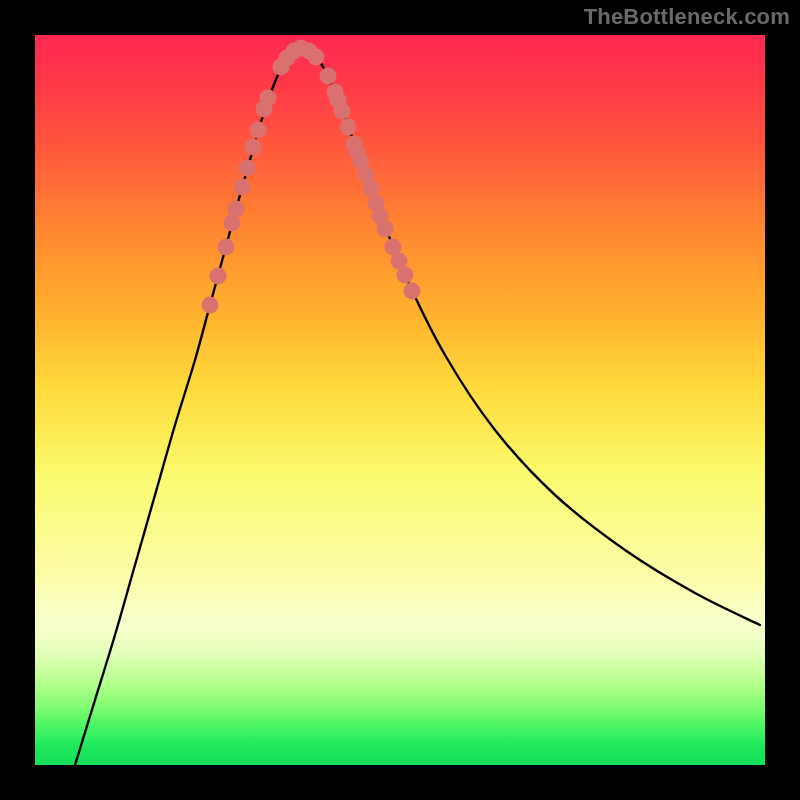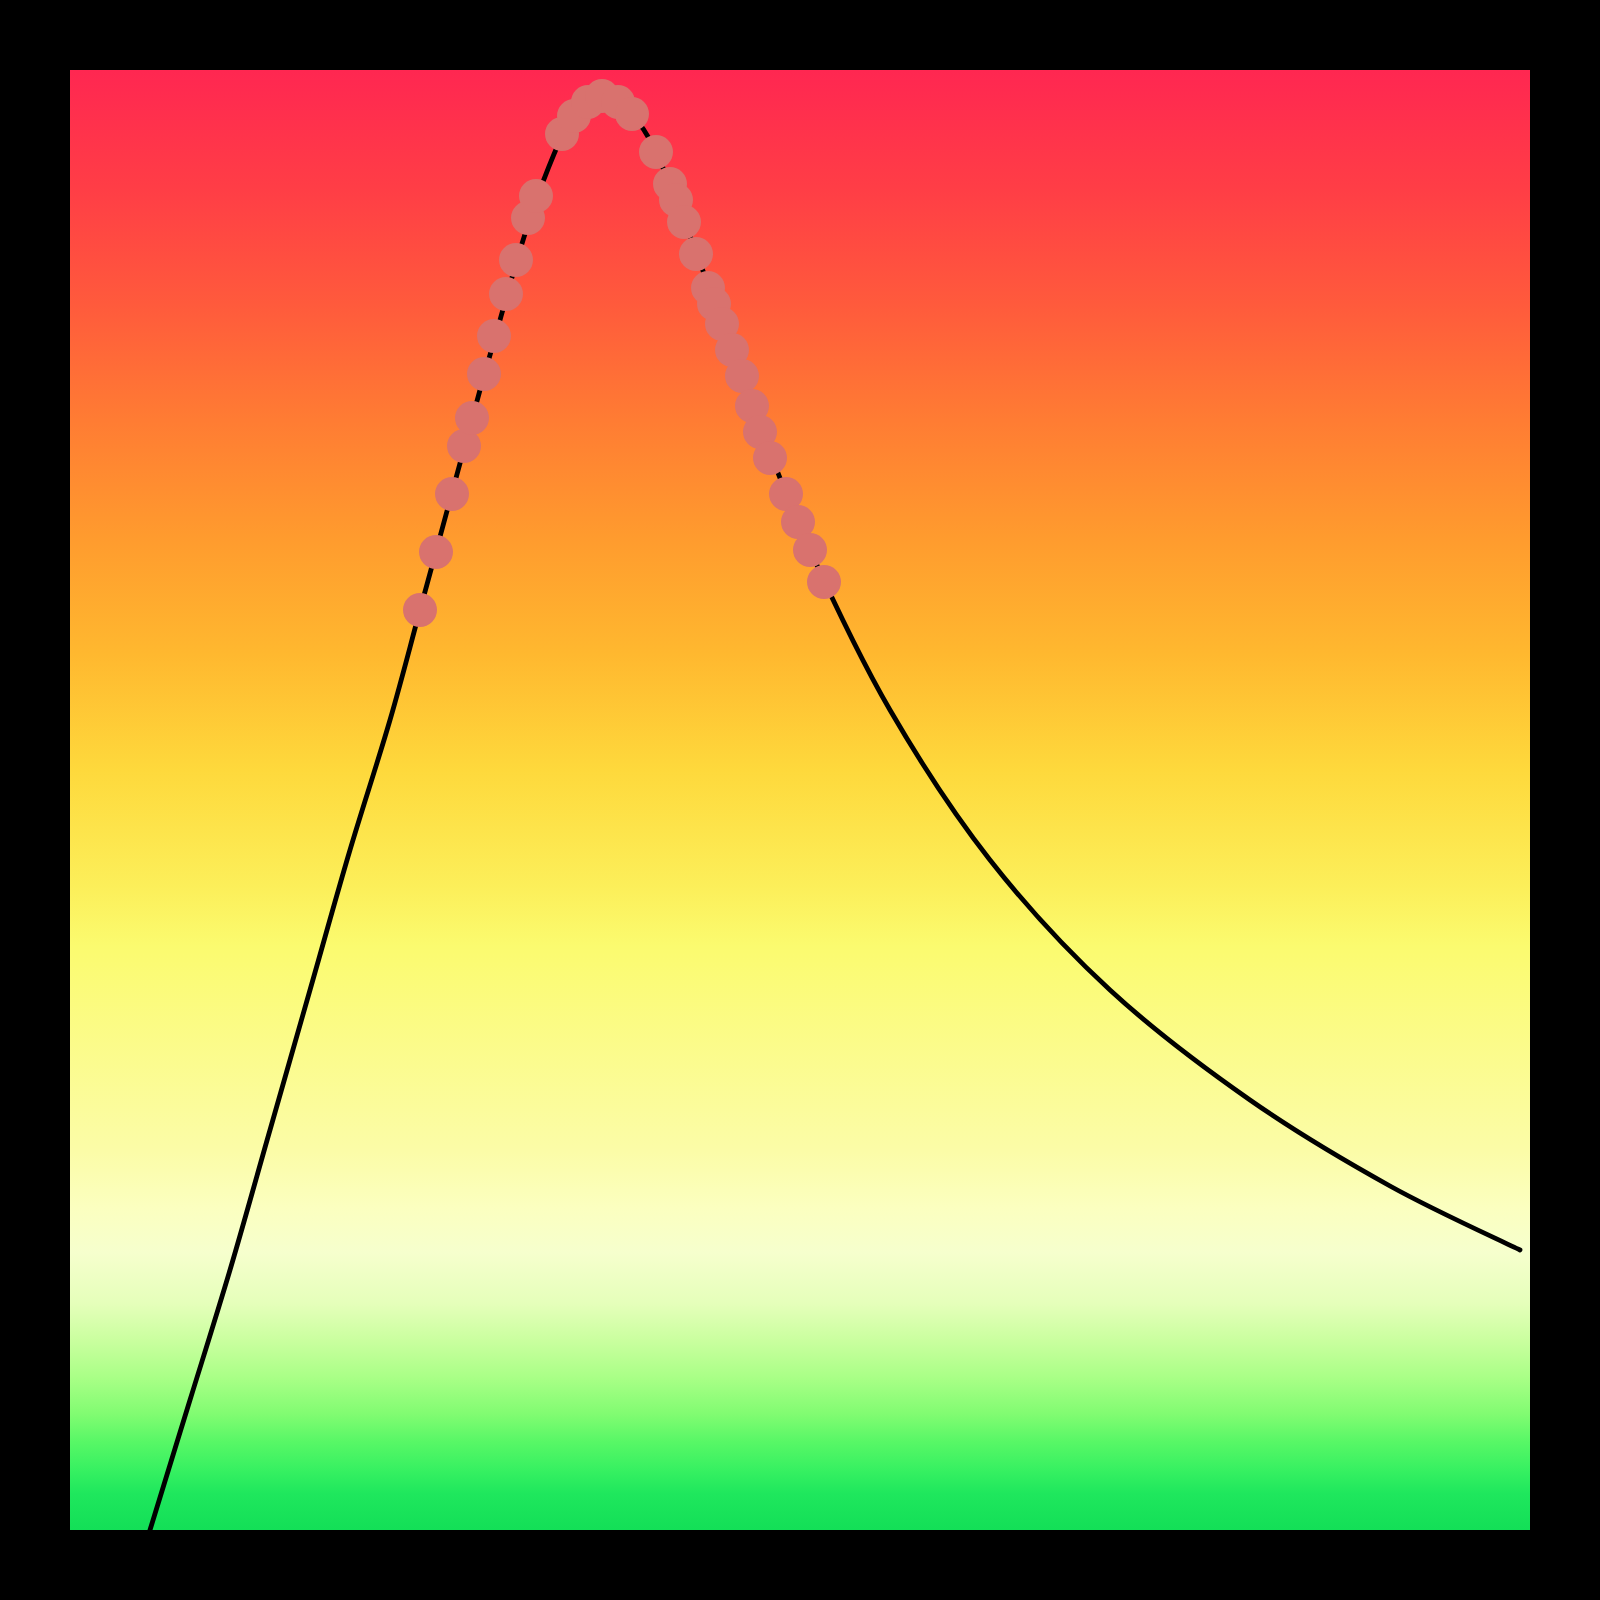--- a/index.html
+++ b/index.html
@@ -103,13 +103,14 @@
         <circle cx="341" cy="168" r="8.5" fill="#d9726e"></circle>
         <circle cx="345" cy="181" r="8.5" fill="#d9726e"></circle>
         <circle cx="350" cy="194" r="8.5" fill="#d9726e"></circle>
         <circle cx="358" cy="212" r="8.5" fill="#d9726e"></circle>
         <circle cx="364" cy="226" r="8.5" fill="#d9726e"></circle>
         <circle cx="370" cy="240" r="8.5" fill="#d9726e"></circle>
         <circle cx="377" cy="256" r="8.5" fill="#d9726e"></circle>
       </g>
   </svg>
 
+  <div class="watermark">TheBottleneck.com</div>
 </div>
 
 </body></html>

